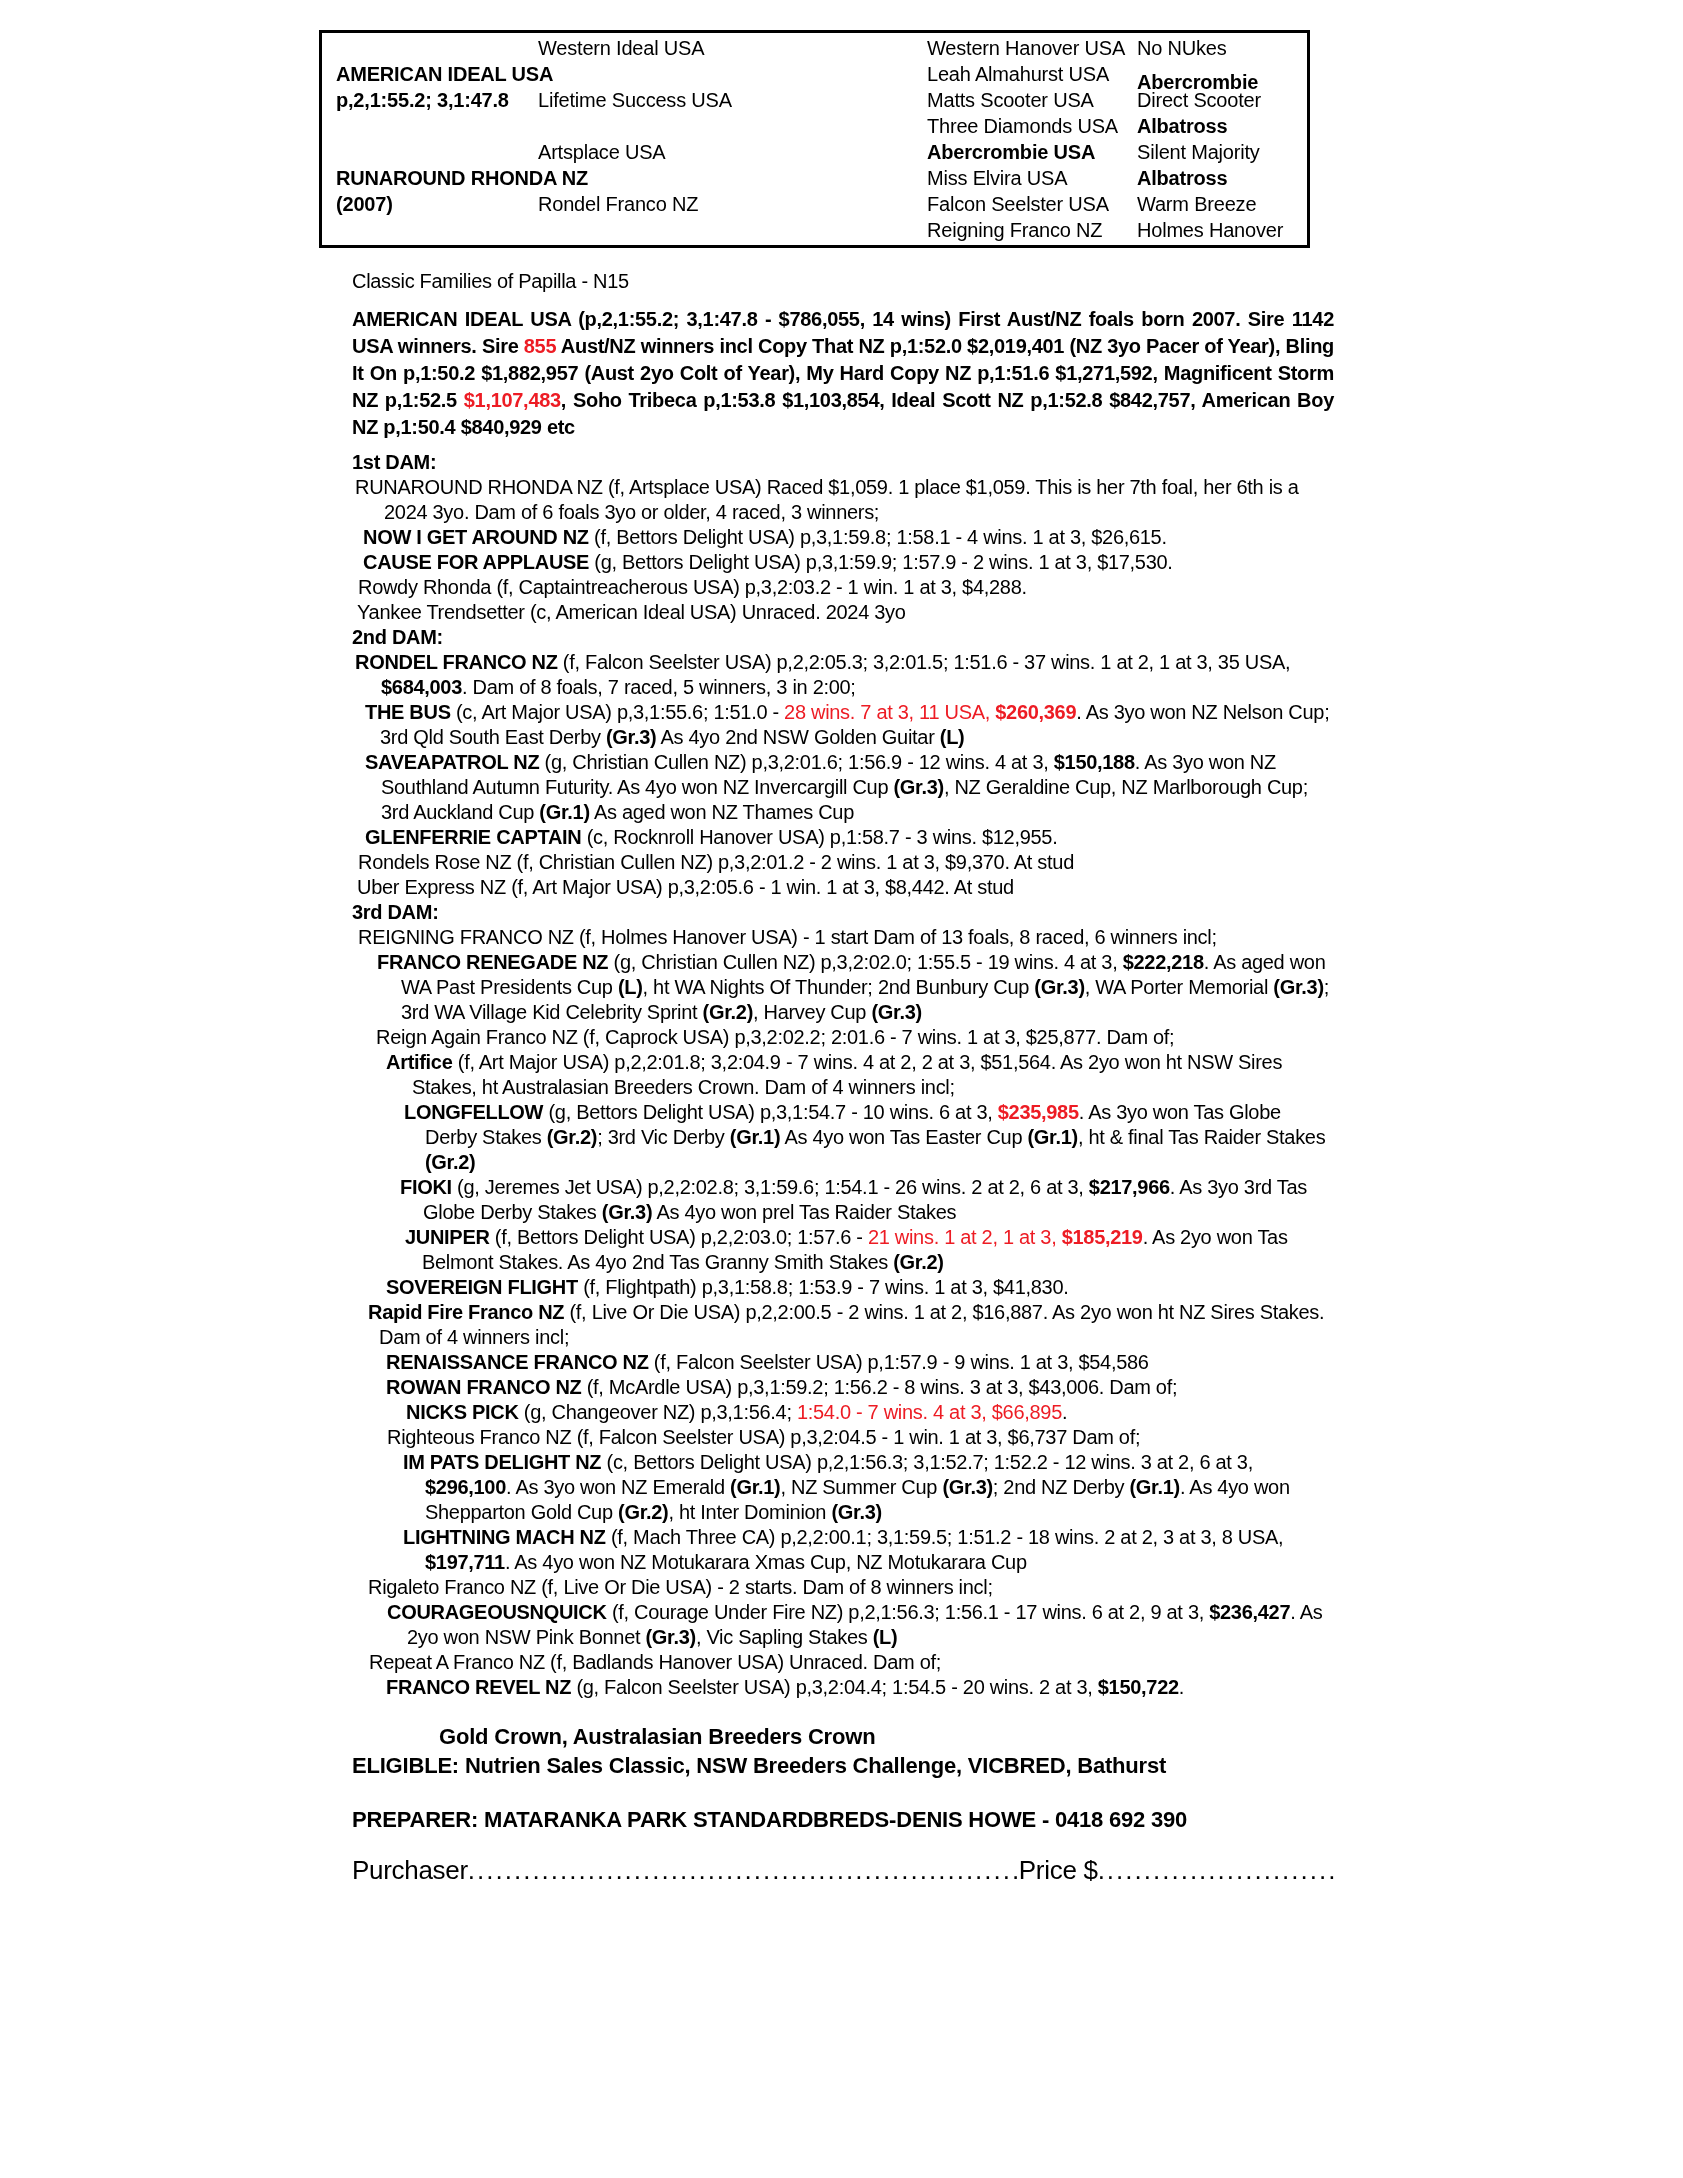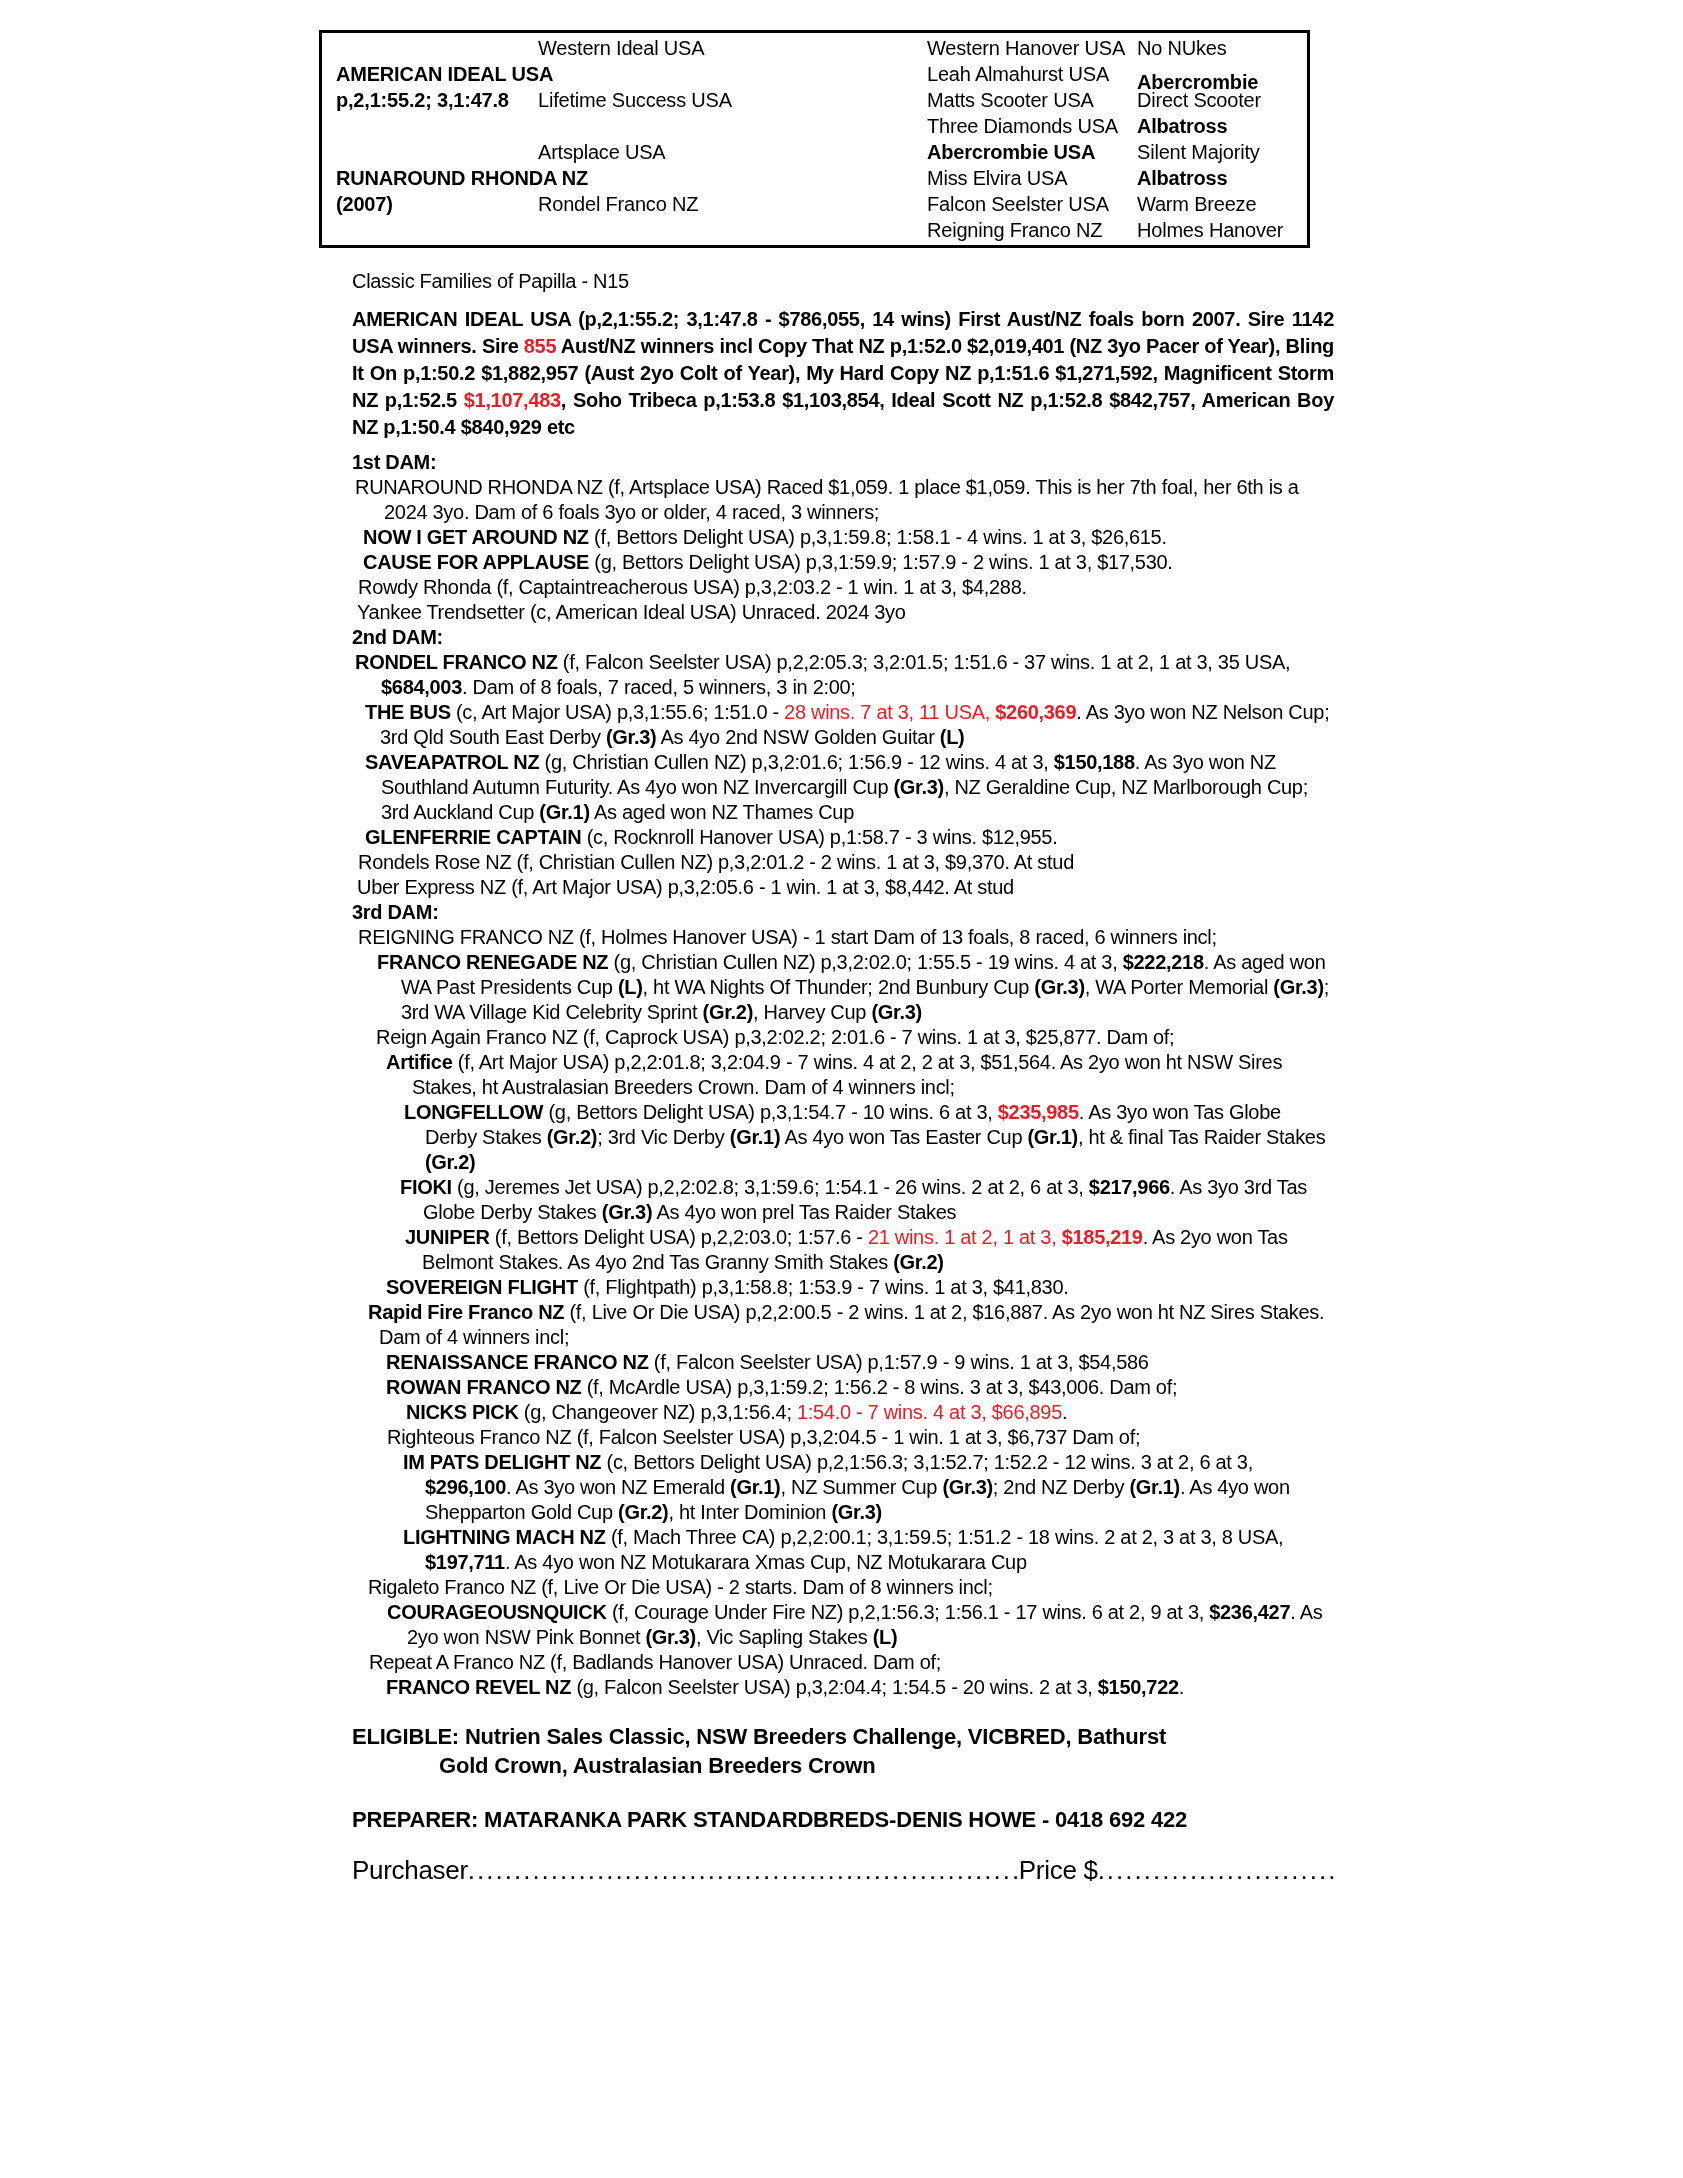--- a/index.html
+++ b/index.html
@@ -112,24 +112,24 @@
           <p class="entry" style="padding-left: 77px; text-indent: -23px;"><span class="seg-b">NICKS PICK</span><span> (g, Changeover NZ) p,3,1:56.4; </span><span class="seg-r">1:54.0 - 7 wins. 4 at 3, $66,895</span><span>.</span></p>
           <p class="entry" style="padding-left: 59px; text-indent: -24px;"><span>Righteous Franco NZ (f, Falcon Seelster USA) p,3,2:04.5 - 1 win. 1 at 3, $6,737 Dam of;</span></p>
           <p class="entry" style="padding-left: 73px; text-indent: -22px;"><span class="seg-b">IM PATS DELIGHT NZ</span><span> (c, Bettors Delight USA) p,2,1:56.3; 3,1:52.7; 1:52.2 - 12 wins. 3 at 2, 6 at 3, </span><span class="seg-b">$296,100</span><span>. As 3yo won NZ Emerald </span><span class="seg-b">(Gr.1)</span><span>, NZ Summer Cup </span><span class="seg-b">(Gr.3)</span><span>; 2nd NZ Derby </span><span class="seg-b">(Gr.1)</span><span>. As 4yo won Shepparton Gold Cup </span><span class="seg-b">(Gr.2)</span><span>, ht Inter Dominion </span><span class="seg-b">(Gr.3)</span></p>
           <p class="entry" style="padding-left: 73px; text-indent: -22px;"><span class="seg-b">LIGHTNING MACH NZ</span><span> (f, Mach Three CA) p,2,2:00.1; 3,1:59.5; 1:51.2 - 18 wins. 2 at 2, 3 at 3, 8 USA, </span><span class="seg-b">$197,711</span><span>. As 4yo won NZ Motukarara Xmas Cup, NZ Motukarara Cup</span></p>
           <p class="entry" style="padding-left: 40px; text-indent: -24px;"><span>Rigaleto Franco NZ (f, Live Or Die USA) - 2 starts. Dam of 8 winners incl;</span></p>
           <p class="entry" style="padding-left: 55px; text-indent: -20px;"><span class="seg-b">COURAGEOUSNQUICK</span><span> (f, Courage Under Fire NZ) p,2,1:56.3; 1:56.1 - 17 wins. 6 at 2, 9 at 3, </span><span class="seg-b">$236,427</span><span>. As 2yo won NSW Pink Bonnet </span><span class="seg-b">(Gr.3)</span><span>, Vic Sapling Stakes </span><span class="seg-b">(L)</span></p>
           <p class="entry" style="padding-left: 40px; text-indent: -23px;"><span>Repeat A Franco NZ (f, Badlands Hanover USA) Unraced. Dam of;</span></p>
           <p class="entry" style="padding-left: 59px; text-indent: -25px;"><span class="seg-b">FRANCO REVEL NZ</span><span> (g, Falcon Seelster USA) p,3,2:04.4; 1:54.5 - 20 wins. 2 at 3, </span><span class="seg-b">$150,722</span><span>.</span></p>
         </div>
       <div class="eligible" id="eligible">
+          <div style="padding-left: 87px;">Gold Crown, Australasian Breeders Crown</div>
           <div style="padding-left: 0px;">ELIGIBLE: Nutrien Sales Classic, NSW Breeders Challenge, VICBRED, Bathurst</div>
-          <div style="padding-left: 87px;">Gold Crown, Australasian Breeders Crown</div>
         </div>
-      <div class="preparer">PREPARER: MATARANKA PARK STANDARDBREDS-DENIS HOWE - 0418 692 422</div>
+      <div class="preparer">PREPARER: MATARANKA PARK STANDARDBREDS-DENIS HOWE - 0418 692 390</div>
       <div class="purchaser-row">
         <span class="nowrap">Purchaser</span>
         <span class="dots dots1">..................................................................................................................................</span>
         <span class="nowrap">Price $</span>
         <span class="dots dots2">..................................................................................</span>
       </div>
     </div>
 
   </div>
 </div>

